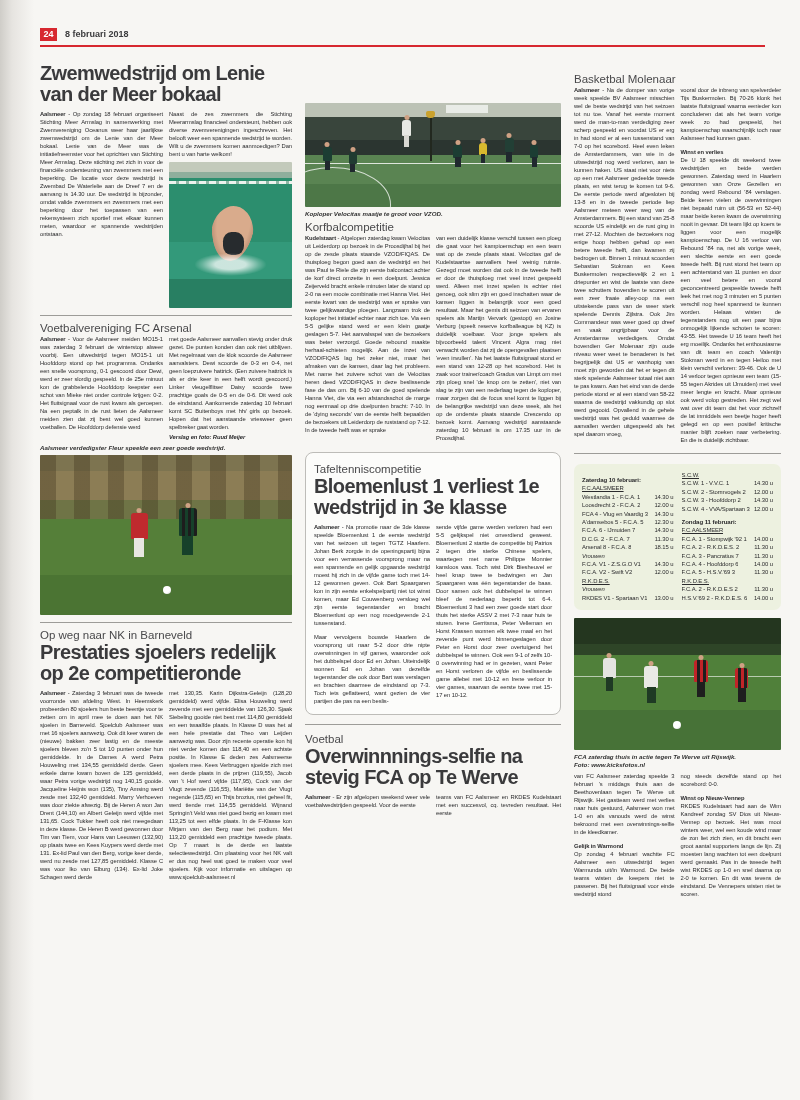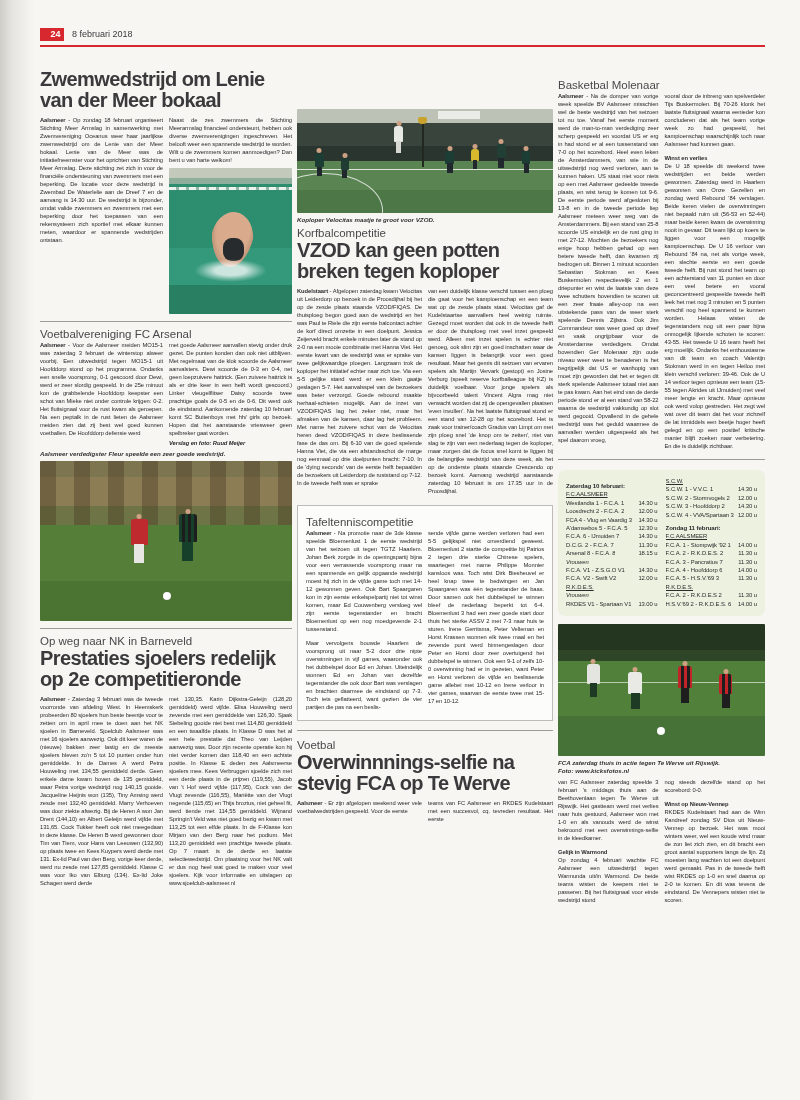--- a/index.html
+++ b/index.html
@@ -4,26 +4,26 @@
 <style>
   html,body{margin:0;padding:0;width:800px;height:1100px;overflow:hidden;
     background:#f7f6f3;font-family:"Liberation Sans",sans-serif;color:#2e2e30;}
   .scan-edge{position:absolute;left:0;top:0;width:38px;height:1100px;
     background:linear-gradient(90deg,#cfcdc8 0,#e6e4e0 12px,#f7f6f3 34px);z-index:0;}
   .page{position:absolute;left:40px;top:26px;width:725px;z-index:1;}
 
   
   .masthead{display:flex;align-items:center;gap:8px;height:16px;}
   .pagenum{background:#d7282f;color:#fff;font-weight:700;font-size:9px;
-    width:17px;height:13px;display:flex;align-items:center;justify-content:center;padding-left:7px;}
-  .date{font-weight:400;font-size:9px;color:#3b3b3d;}
+    width:17px;height:13px;display:flex;align-items:center;justify-content:center;}
+  .date{font-weight:700;font-size:9px;color:#3b3b3d;}
   .redrule{border:none;border-top:2px solid #d7282f;margin:3px 0 0 0;}
 
   
-  .cols{display:grid;grid-template-columns:252px 256px 207px;column-gap:5px;margin-top:22px;}
+  .cols{display:grid;grid-template-columns:252px 256px 207px;column-gap:13px;margin-top:16px;}
 
   .kicker{font-size:11.5px;font-weight:400;color:#49494b;margin:2px 0 1px 0;}
   h1{font-size:20px;line-height:21px;letter-spacing:-0.6px;color:#3a3a3c;
     margin:0 0 5px 0;font-weight:700;}
   h1.small{font-size:18px;line-height:19px;}
   .body2{display:flex;gap:6px;}
   .tcol{flex:1 1 0;font-size:5.8px;line-height:8px;letter-spacing:-0.08px;
     text-align:justify;color:#2b2b2d;}
   .lead{font-weight:700;}
   .sub{font-weight:700;display:block;margin-top:6px;}
@@ -77,21 +77,21 @@
   .fxcol{flex:1 1 0;}
   .fxrow{display:flex;justify-content:space-between;font-size:5.9px;line-height:8.4px;
     letter-spacing:-0.08px;color:#2b2b2d;}
   .fxl{white-space:nowrap;overflow:hidden;}
   .fxt{white-space:nowrap;margin-left:3px;}
   .t-day{margin-top:5px;}
   .t-day .fxl{font-weight:700;font-size:6.1px;}
   .t-club .fxl{text-decoration:underline;}
   .t-cat .fxl{font-style:italic;}
 
-  .boxed{border:1px solid #bdbcb8;border-radius:0;background:#fcfcfa;
+  .boxed{border:1px solid #bdbcb8;border-radius:8px;background:#fcfcfa;
     padding:8px 8px 9px 8px;margin:10px 0 0 0;}
   .rule-above{border-top:1px solid #9d9c98;padding-top:6px;margin-top:9px;}
   section{display:block;}
 </style>
 </head>
 <body>
 
 <div class="scan-edge"></div>
 
 <div class="page">
@@ -166,29 +166,29 @@
           <div class="pl" style="left:7%;top:42%;width:9px;height:14px;background:#1c3d33;"></div>
           <div class="pl" style="left:17%;top:47%;width:8px;height:12px;background:#203b31;"></div>
           <div class="pl" style="left:38%;top:16%;width:9px;height:16px;background:#e7e9e4;--legs:#d8d8d2;"></div>
           <div class="pl" style="left:58%;top:40%;width:9px;height:13px;background:#1c3d33;"></div>
           <div class="pl" style="left:68%;top:38%;width:8px;height:12px;background:#d8b92e;"></div>
           <div class="pl" style="left:78%;top:34%;width:9px;height:14px;background:#223f35;"></div>
           <div class="pl" style="left:88%;top:40%;width:8px;height:13px;background:#1c3d33;"></div>
         </div>
         <div class="caption">Koploper Velocitas maatje te groot voor VZOD.</div>
         <div class="kicker">Korfbalcompetitie</div>
-        <h1>VZOD kan geen potten breken tegen koploper</h1>
         <div class="body2">
           <div class="tcol"><b class="lead">Kudelstaart</b> <span>- Afgelopen zaterdag kwam Velocitas uit Leiderdorp op bezoek in de Proosdijhal bij het op de zesde plaats staande VZOD/FIQAS. De thuisploeg begon goed aan de wedstrijd en het was Paul te Riele die zijn eerste balcontact achter de korf direct omzette in een doelpunt. Jessica Zeijerveld bracht enkele minuten later de stand op 2-0 na een mooie combinatie met Hanna Viet. Het eerste kwart van de wedstrijd was er sprake van twee gelijkwaardige ploegen. Langzaam trok de koploper het initiatief echter naar zich toe. Via een 5-5 gelijke stand werd er een klein gaatje geslagen 5-7. Het aanvalsspel van de bezoekers was beter verzorgd. Goede rebound maakte herhaal-schieten mogelijk. Aan de inzet van VZOD/FIQAS lag het zeker niet, maar het afmaken van de kansen, daar lag het probleem. Met name het zuivere schot van de Velocitas heren deed VZOD/FIQAS in deze beslissende fase de das om. Bij 6-10 van de goed spelende Hanna Viet, die via een afstandsschot de marge nog eenmaal op drie doelpunten bracht: 7-10. In de 'dying seconds' van de eerste helft bepaalden de bezoekers uit Leiderdorp de ruststand op 7-12. In de tweede helft was er sprake</span></div>
           <div class="tcol"><span>van een duidelijk klasse verschil tussen een ploeg die gaat voor het kampioenschap en een team wat op de zesde plaats staat. Velocitas gaf de Kudelstaartse aanvallers heel weinig ruimte. Gezegd moet worden dat ook in de tweede helft er door de thuisploeg met veel inzet gespeeld werd. Alleen met inzet spelen is echter niet genoeg, ook slim zijn en goed inschatten waar de kansen liggen is belangrijk voor een goed resultaat. Maar het gemis dit seizoen van ervaren spelers als Martijn Vervark (gestopt) en Josine Verburg (speelt reserve korfballeague bij KZ) is duidelijk voelbaar. Voor jonge spelers als bijvoorbeeld talent Vincent Algra mag niet verwacht worden dat zij de opengevallen plaatsen 'even invullen'. Na het laatste fluitsignaal stond er een stand van 12-28 op het scorebord. Het is zaak voor trainer/coach Gradus van Limpt om met zijn ploeg snel 'de knop om te zetten', niet van slag te zijn van een nederlaag tegen de koploper, maar zorgen dat de focus snel komt te liggen bij de belangrijke wedstrijd van deze week, als het op de onderste plaats staande Crescendo op bezoek komt. Aanvang wedstrijd aanstaande zaterdag 10 februari is om 17.35 uur in de Proosdijhal.</span></div>
         </div>
       </section>
 
       <section class="boxed">
         <div class="kicker">Tafeltenniscompetitie</div>
+        <h1>Bloemenlust 1 verliest 1e wedstrijd in 3e klasse</h1>
         <div class="body2">
           <div class="tcol">
             <b class="lead">Aalsmeer</b> <span>- Na promotie naar de 3de klasse speelde Bloemenlust 1 de eerste wedstrijd van het seizoen uit tegen TGTZ Haarlem. Johan Berk zorgde in de openingspartij bijna voor een verrassende voorsprong maar na een spannende en gelijk opgaande wedstrijd moest hij zich in de vijfde game toch met 14-12 gewonnen geven. Ook Bart Spaargaren kon in zijn eerste enkelspelpartij niet tot winst komen, maar Ed Couwenberg versloeg wel zijn eerste tegenstander en bracht Bloemenlust op een nog moedgevende 2-1 tussenstand.</span>
             <span class="pgap"></span>
             <span>Maar vervolgens bouwde Haarlem de voorsprong uit naar 5-2 door drie nipte overwinningen in vijf games, waaronder ook het dubbelspel door Ed en Johan. Uiteindelijk wonnen Ed en Johan van dezelfde tegenstander die ook door Bart was verslagen en brachten daarmee de eindstand op 7-3. Toch iets geflatteerd, want gezien de vier partijen die pas na een beslis-</span>
           </div>
           <div class="tcol"><span>sende vijfde game werden verloren had een 5-5 gelijkspel niet onverdiend geweest. Bloemenlust 2 startte de competitie bij Patrios 2 tegen drie sterke Chinese spelers, waartegen met name Philippe Monnier kansloos was. Toch wist Dirk Biesheuvel er heel knap twee te bedwingen en Jan Spaargaren was één tegenstander de baas. Door samen ook het dubbelspel te winnen bleef de nederlaag beperkt tot 6-4. Bloemenlust 3 had een zeer goede start door thuis het sterke ASSV 2 met 7-3 naar huis te sturen. Irene Gerritsma, Peter Velleman en Horst Krassen wonnen elk twee maal en het zevende punt werd binnengeslagen door Peter en Horst door zeer overtuigend het dubbelspel te winnen. Ook een 9-1 of zelfs 10-0 overwinning had er in gezeten, want Peter en Horst verloren de vijfde en beslissende game allebei met 10-12 en Irene verloor in vier games, waarvan de eerste twee met 15-17 en 10-12.</span></div>
         </div>
       </section>
 

